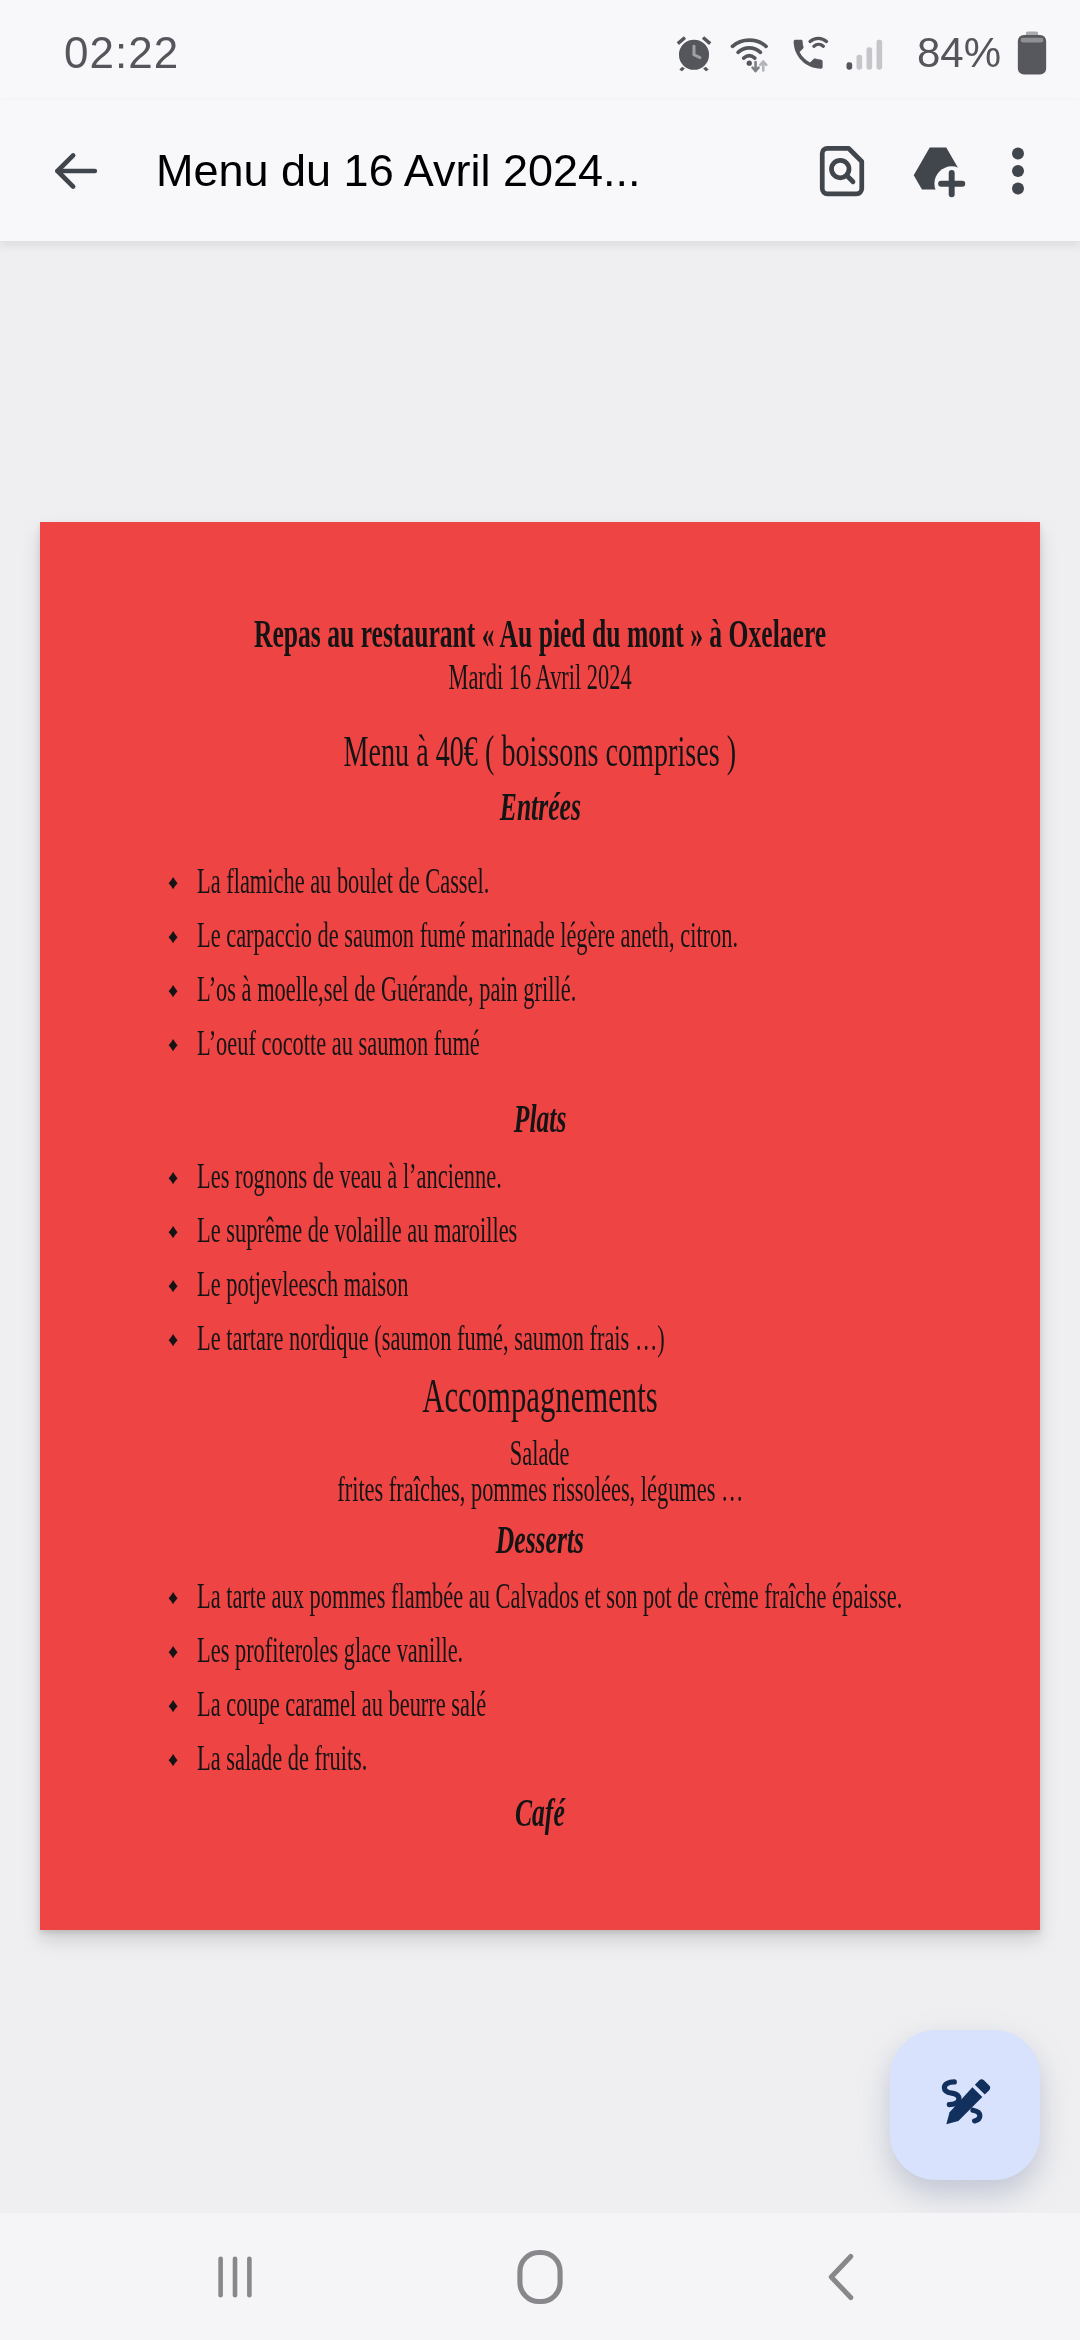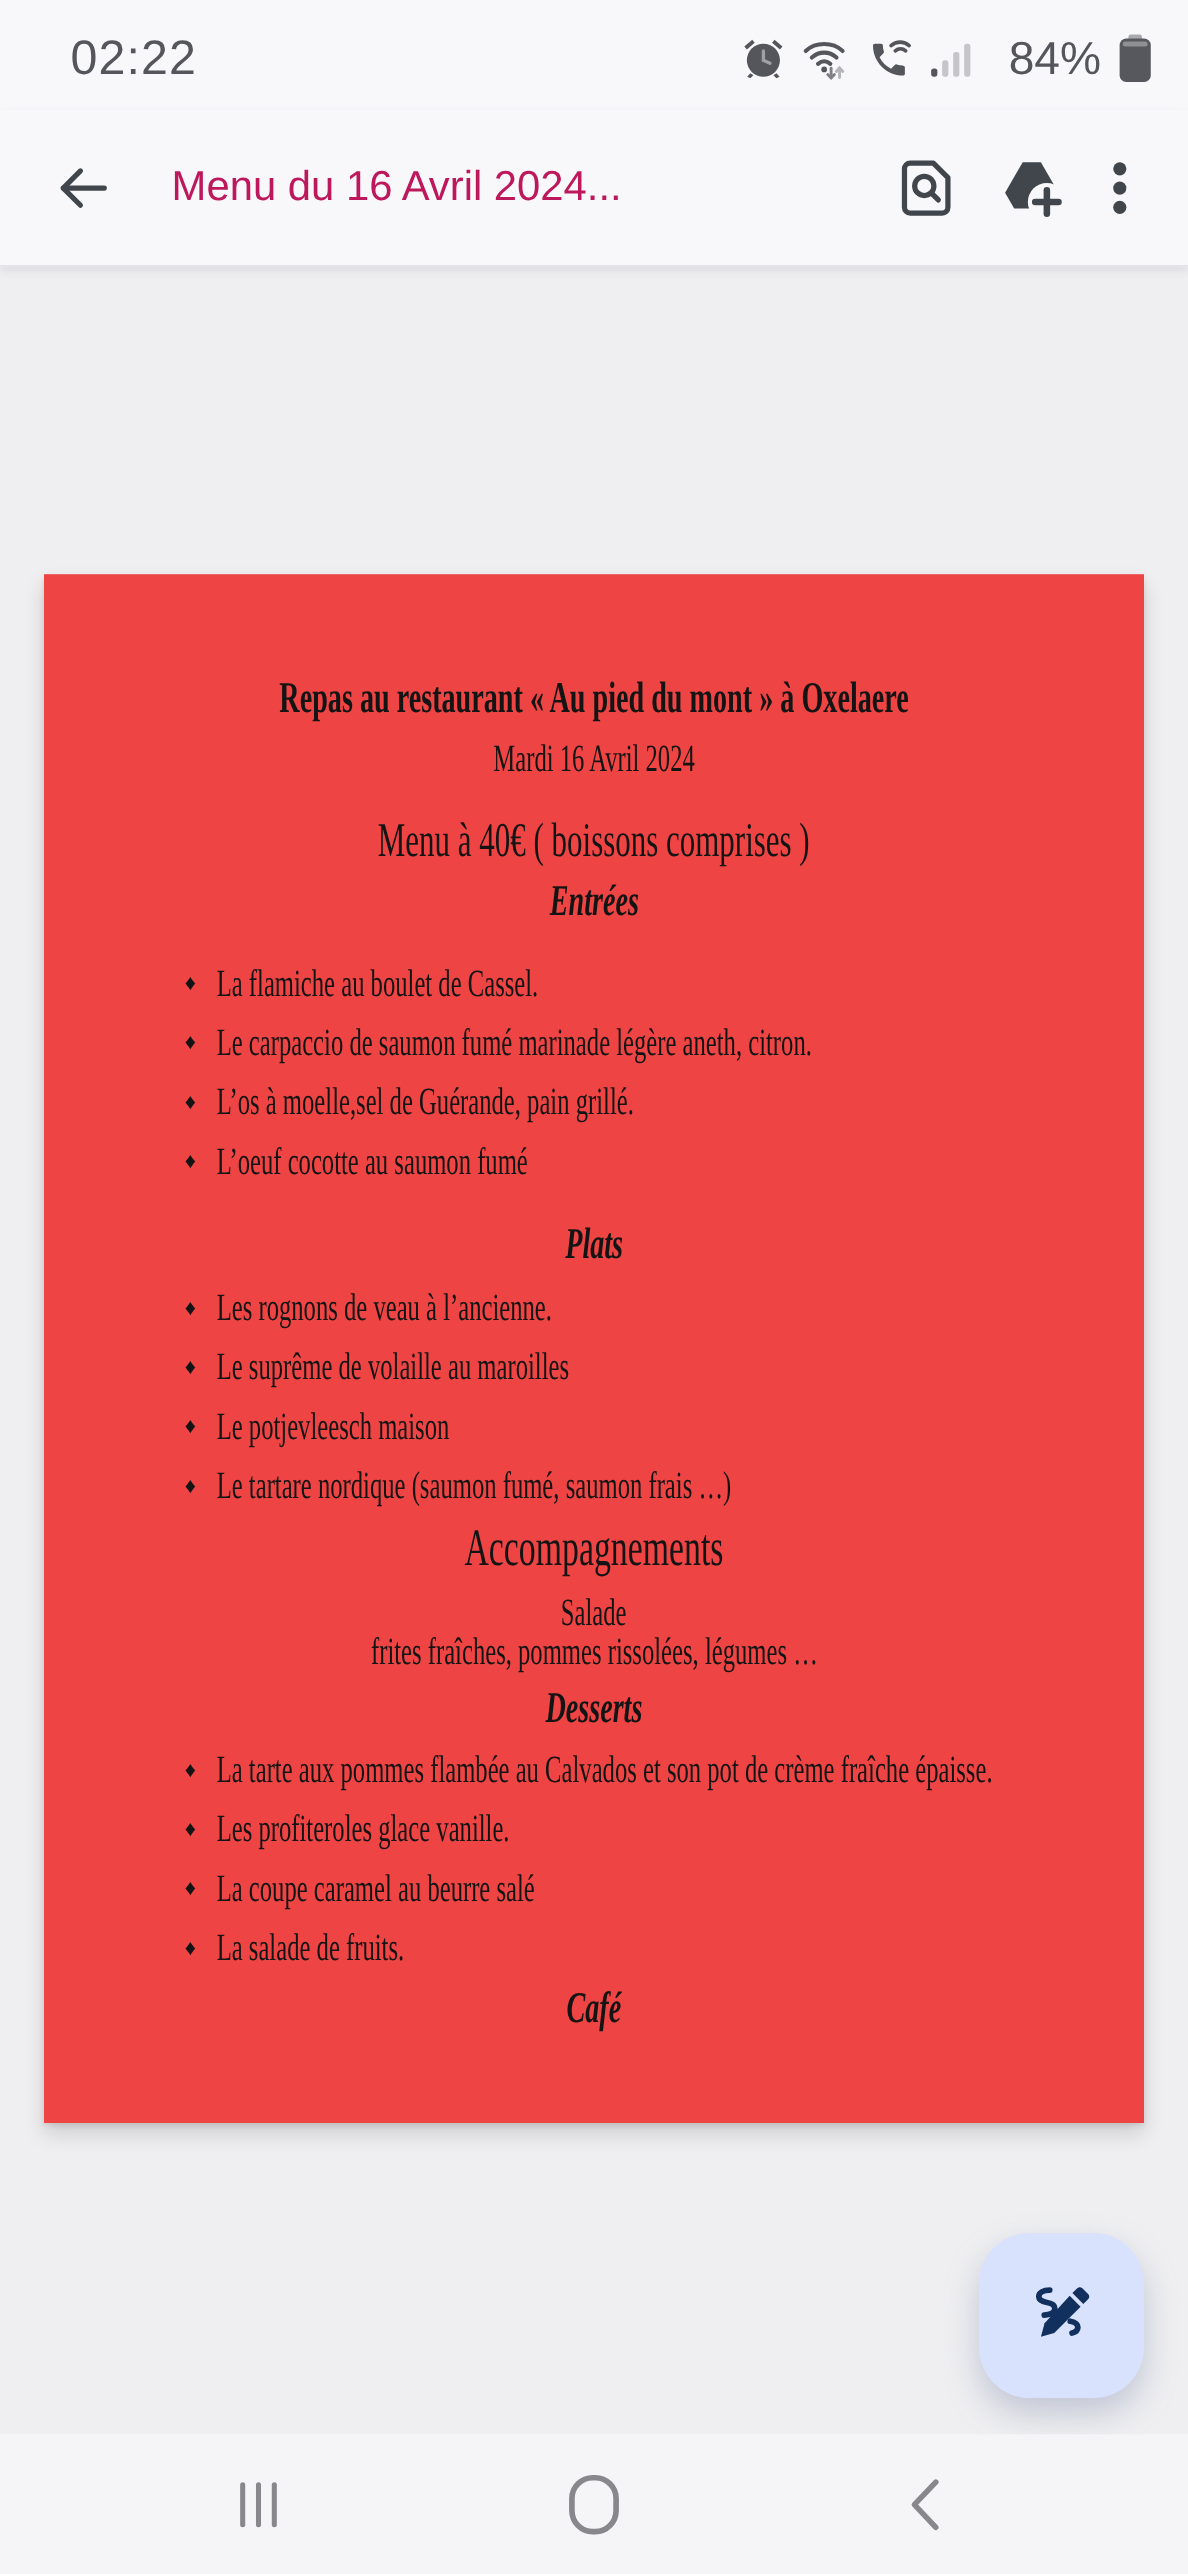--- a/index.html
+++ b/index.html
@@ -27,21 +27,21 @@
     background:#F8F8FB; display:flex; align-items:center;
     padding:0 30px 0 40px;
     border-bottom:1px solid #E2E2E6;
     box-shadow:0 4px 8px rgba(70,72,90,.10);
     z-index:3;
   }
   .iconbtn { background:none; border:none; display:flex; align-items:center;
     justify-content:center; cursor:pointer; }
   .back-btn { width:70px; height:90px; margin-right:46px; }
   .app-title {
-    font-size:38px; color:#be185d; font-weight:400; flex:1;
+    font-size:45px; color:#000000; font-weight:400; flex:1;
     white-space:nowrap; overflow:hidden;
   }
   .action-btn { width:96px; height:96px; }
   .overflow-btn { width:64px; height:96px; }
 
   
   .content {
     position:absolute; top:242px; left:0; width:1080px; height:1971px;
     background:#EFEFF1;
   }
@@ -50,21 +50,21 @@
     background:#ef4444;
     box-shadow:0 3px 5px rgba(0,0,0,.10), 0 10px 18px rgba(0,0,0,.14);
   }
   .doc {
     font-family:"Liberation Serif", serif; color:#141414;
     padding-top:88px; width:100%; height:100%;
   }
   .cx { display:inline-block; transform:scaleX(.64); transform-origin:center center; white-space:nowrap; }
   .cxl { display:inline-block; transform:scaleX(.64); transform-origin:left center; white-space:nowrap; }
   .doc-h1 { text-align:center; font-weight:700; font-size:40px; line-height:48px; }
-  .doc-date { text-align:center; font-size:35px; line-height:40px; margin-top:12px; }
+  .doc-date { text-align:center; font-size:35px; line-height:40px; }
   .doc-price { text-align:center; font-size:44px; line-height:50px; margin-top:29px; }
   .sec { text-align:center; font-weight:700; font-style:italic; font-size:40px; line-height:48px; }
   .sec-entrees { margin-top:6px; }
   .sec-plats { margin-top:29px; }
   .sec-desserts { margin-top:8px; }
   .sec-cafe { margin-top:8px; }
   ul.list { list-style:none; }
   ul.list li { display:flex; align-items:center; padding-left:128px; font-size:35px; line-height:44px; margin-top:10px; }
   ul.l-entrees li:first-child { margin-top:29px; }
   ul.l-plats li:first-child { margin-top:12px; }

